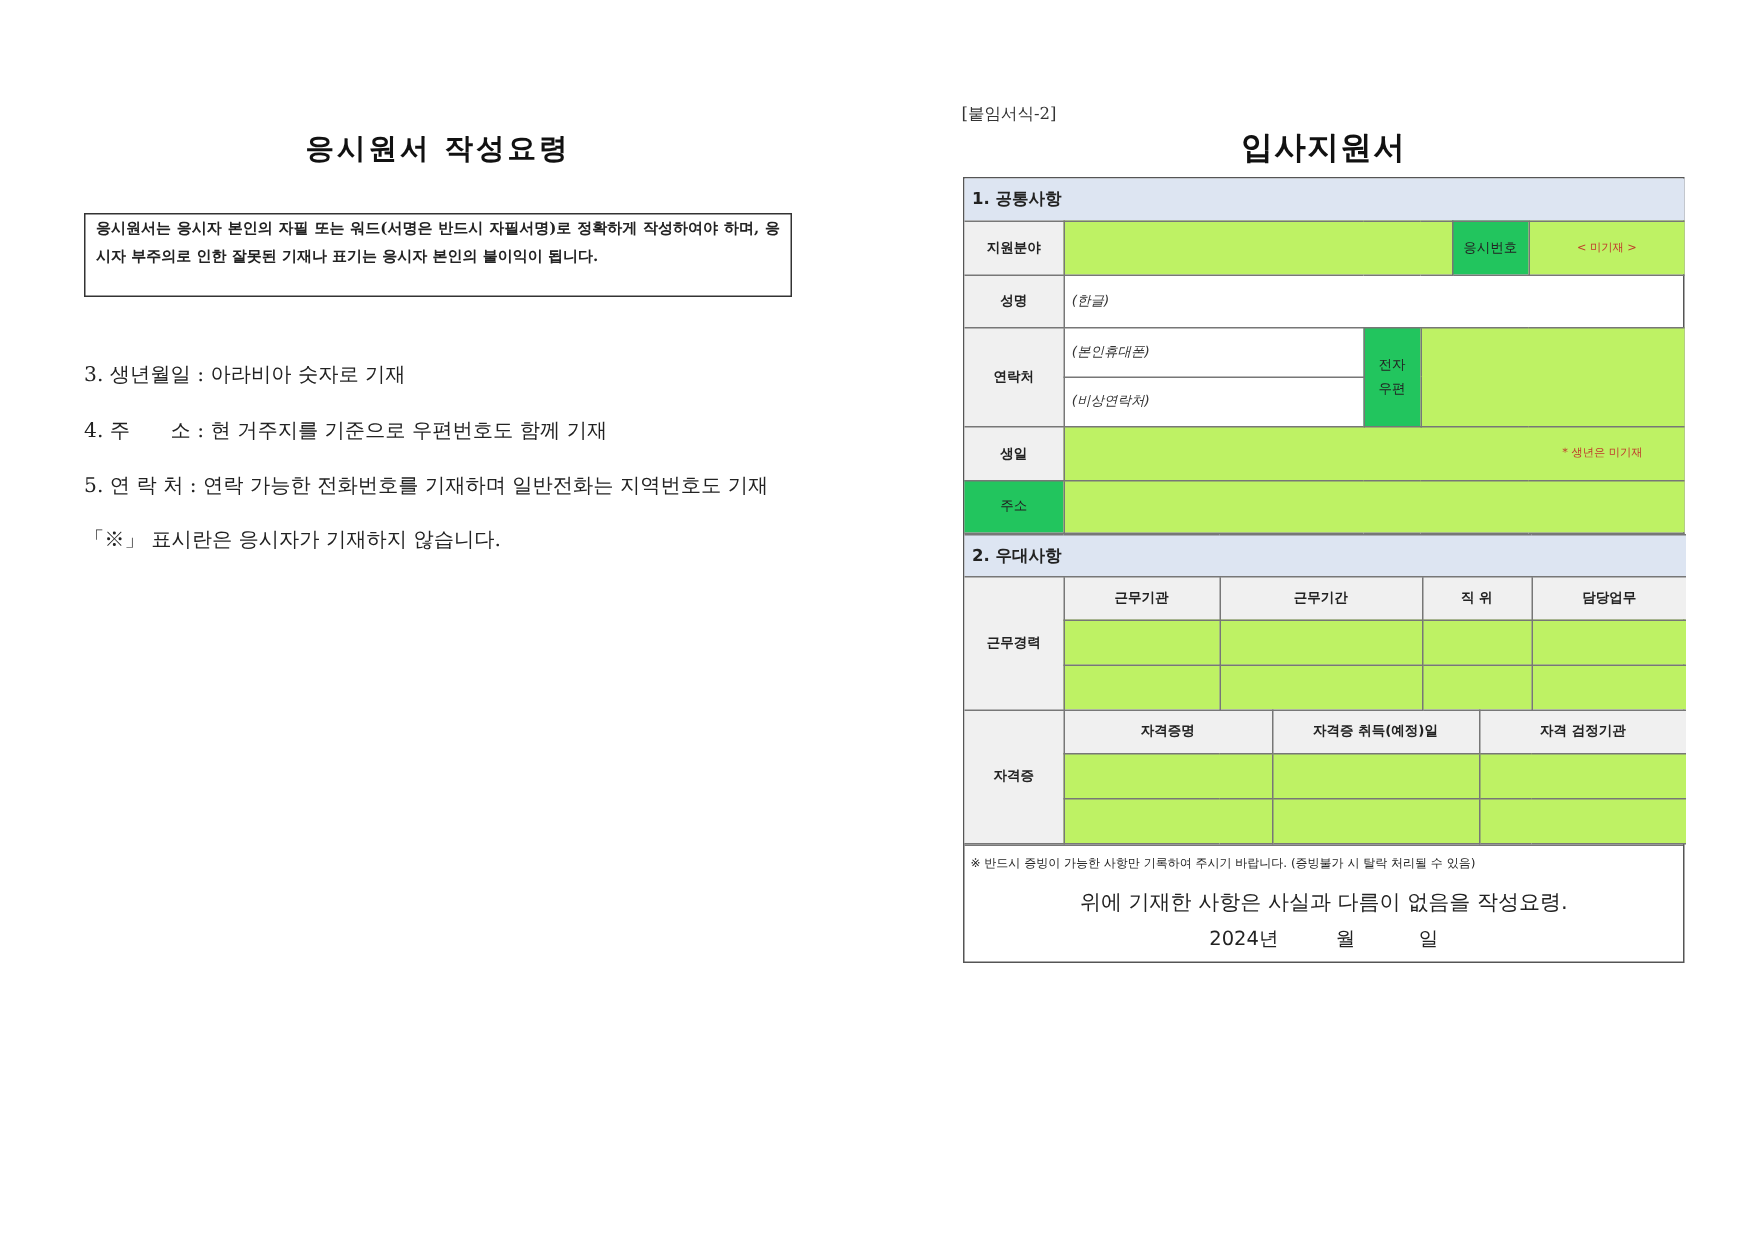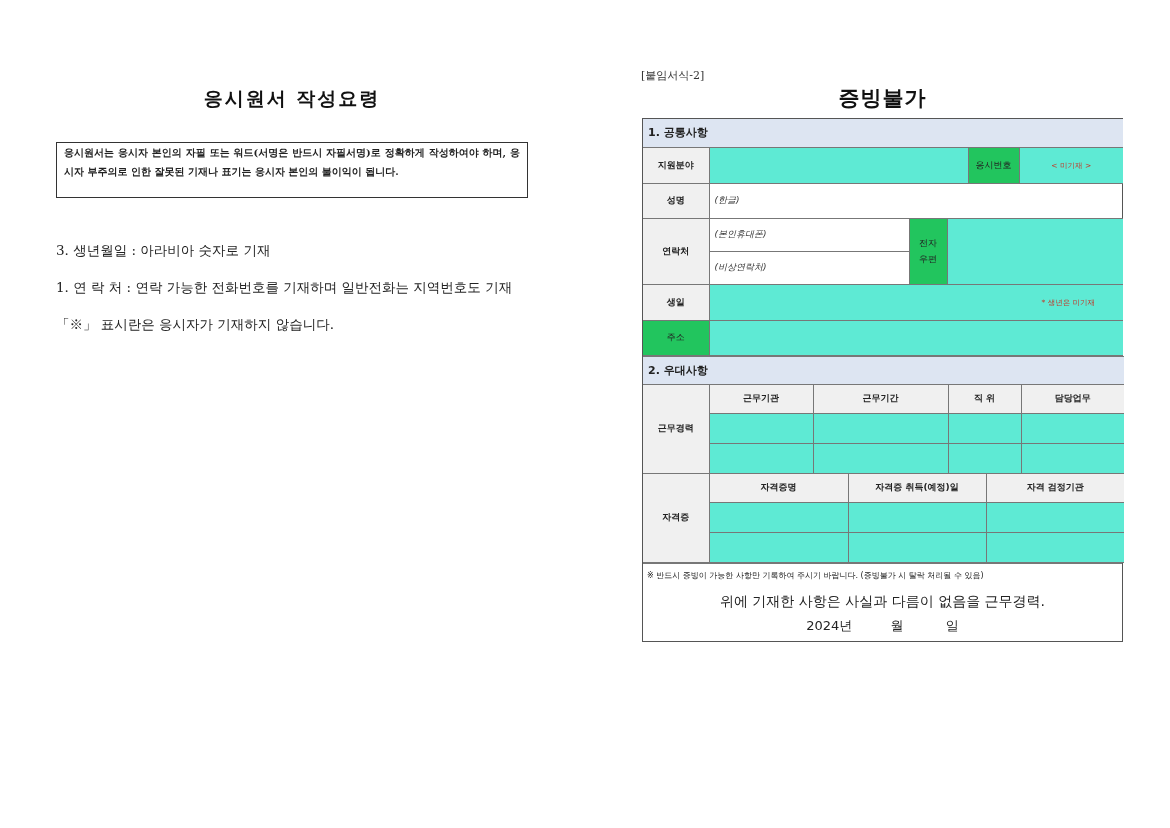--- a/index.html
+++ b/index.html
@@ -34,49 +34,53 @@
   table.ft td { border:1px solid #777; padding:0; box-sizing:border-box; }
   table.ft tr:first-child td { border-top:none; }
   table.ft td:first-child { border-left:none; }
   table.ft td:last-child { border-right:none; }
   .sec { background:#dde5f2; font-weight:bold; font-size:11px; padding-left:5px !important; height:28px; }
   .lbl { background:#f0f0f0; text-align:center; font-weight:bold; }
   .lbl-n { background:#22c55e; text-align:center; }
   .ph { padding-left:5px !important; color:#333;font-style:italic; }
   .red { color:#c0392b; font-size:7.5px; }
   .hd { background:#f0f0f0; text-align:center; font-weight:bold; }
-  .cell { background:#5eead4; }
+  .cell { background:#bef264; }
 
   .footer { border-top:1px solid #777; padding:5px 4px 6px 4px; font-family:"DejaVu Sans", sans-serif; }
   .fnote { font-size:8px; line-height:14px; color:#222; }
   .confirm { text-align:center; font-size:14px; margin-top:10px; color:#222; }
   .date-line { text-align:center; font-size:13px; margin-top:6px; color:#222; word-spacing:2px; }
   .sign-line { font-size:13px; margin-top:4px; color:#222; position:relative; height:22px; }
   .sign-line .sn { position:absolute; left:283px; top:2px; }
   .sign-line .seal { position:absolute; left:414px; top:2px; }
 </style>
 </head>
 <body>
 
 <div class="left-title">응시원서 작성요령</div>
 <div class="notice-box">응시원서는 응시자 본인의 자필 또는 워드(서명은 반드시 자필서명)로 정확하게 작성하여야 하며, 응시자 부주의로 인한 잘못된 기재나 표기는 응시자 본인의 불이익이 됩니다.</div>
 <div class="instr-list">
   <div class="instr-item">
     <span class="lab">3. 생년월일 :</span>
     <span>아라비아 숫자로 기재</span>
   </div>
   <div class="instr-item">
-    <span class="lab">1. 연 락 처 :</span>
+    <span class="lab">4. 주　　소 :</span>
+    <span>현 거주지를 기준으로 우편번호도 함께 기재</span>
+  </div>
+  <div class="instr-item">
+    <span class="lab">5. 연 락 처 :</span>
     <span>연락 가능한 전화번호를 기재하며 일반전화는 지역번호도 기재</span>
   </div>
   <div class="instr-note">「※」 표시란은 응시자가 기재하지 않습니다.</div>
 </div>
 
 <div class="attach-label">[붙임서식-2]</div>
-<div class="form-title">증빙불가</div>
+<div class="form-title">입사지원서</div>
 
 <div class="form">
 
   <table class="ft">
     <colgroup>
       <col style="width:66px">
         <col style="width:200px">
         <col style="width:38px">
         <col style="width:21px">
         <col style="width:51px">
@@ -167,21 +171,21 @@
     <tr style="height:30px">
       <td colspan="3" class="cell"></td>
       <td colspan="2" class="cell"></td>
       <td colspan="2" class="cell"></td>
     </tr>
   </tbody>
     </table>
 
   <div class="footer">
     <div class="fnote">※ 반드시 증빙이 가능한 사항만 기록하여 주시기 바랍니다. (증빙불가 시 탈락 처리될 수 있음)</div>
-    <div class="confirm">위에 기재한 사항은 사실과 다름이 없음을 근무경력.</div>
+    <div class="confirm">위에 기재한 사항은 사실과 다름이 없음을 작성요령.</div>
     <div class="date-line">
       <span>2024년</span>
       <span style="display:inline-block; width:26px"></span>
       <span>월</span>
       <span style="display:inline-block; width:30px"></span>
       <span>일</span>
     </div>
   </div>
 </div>
 

